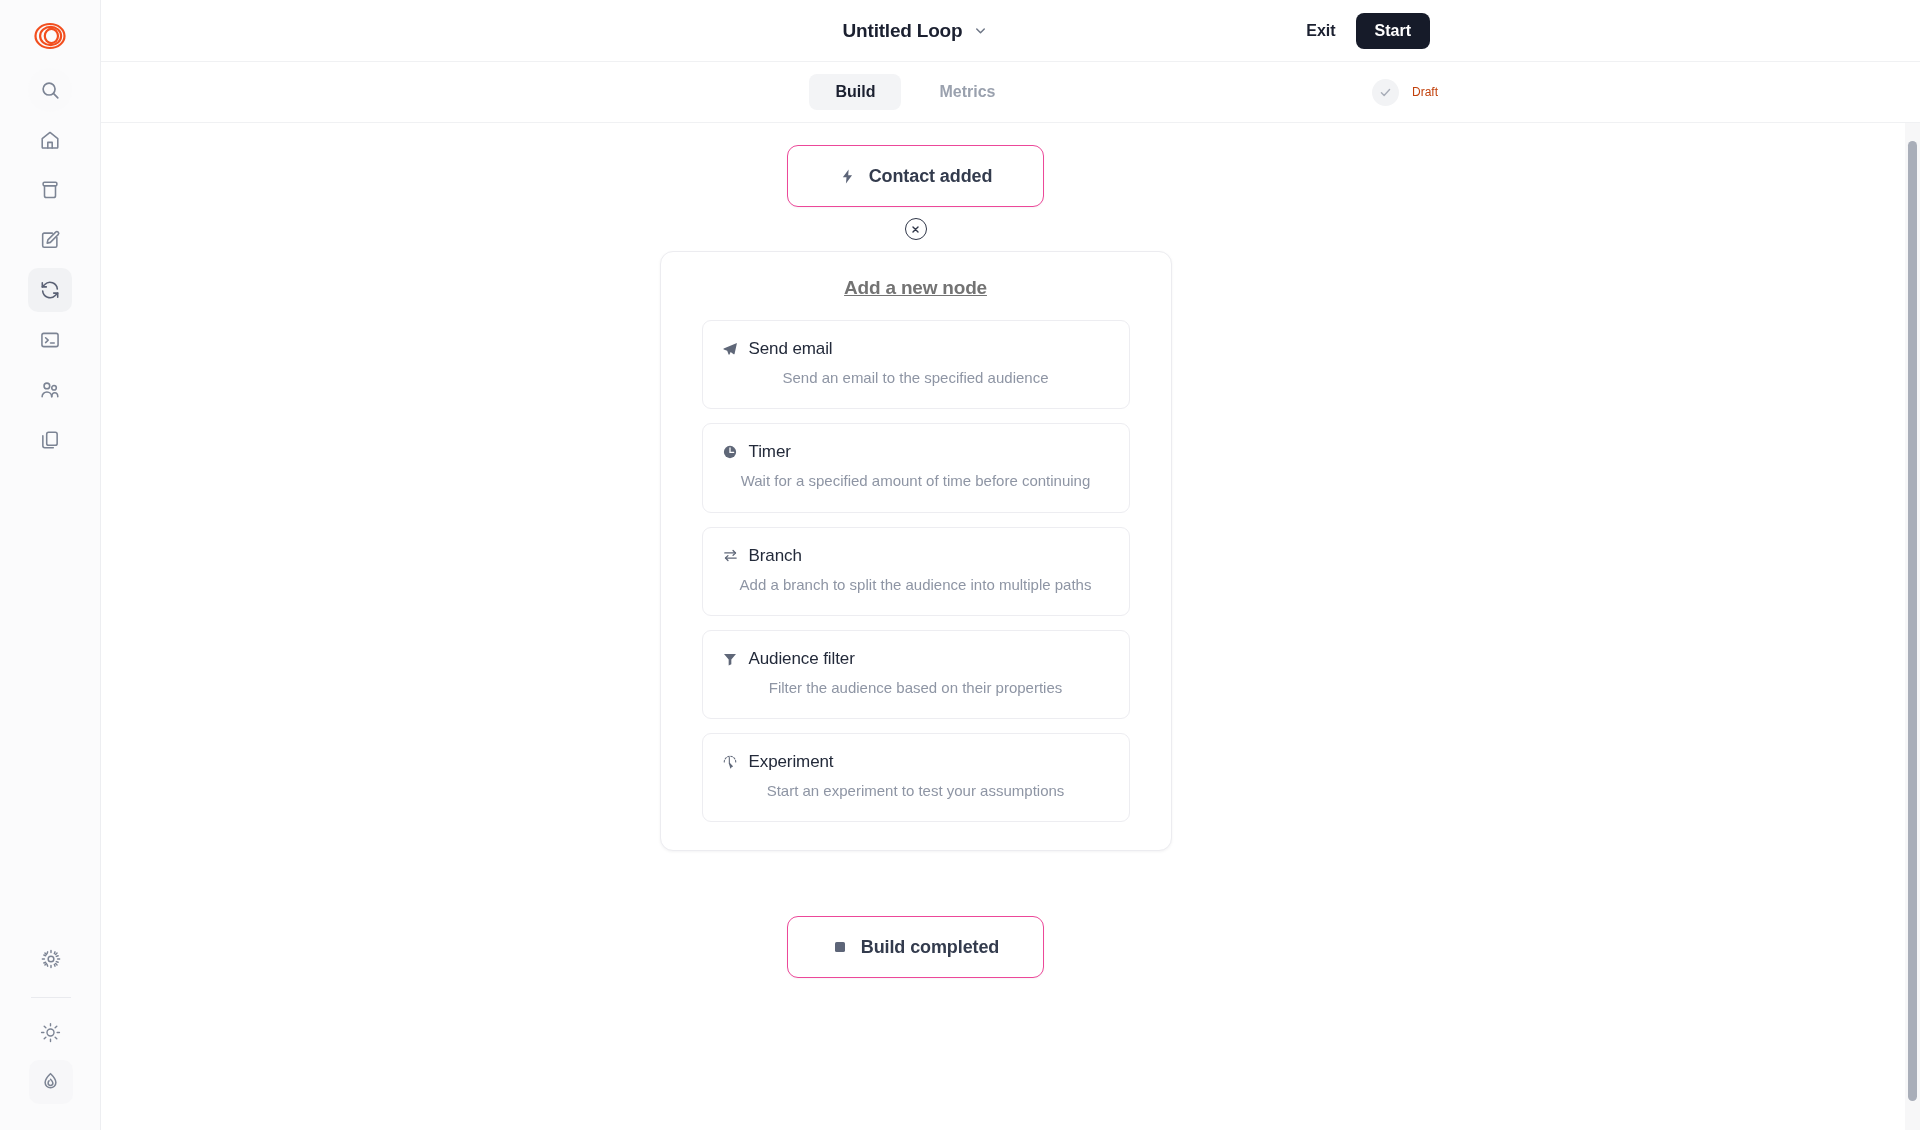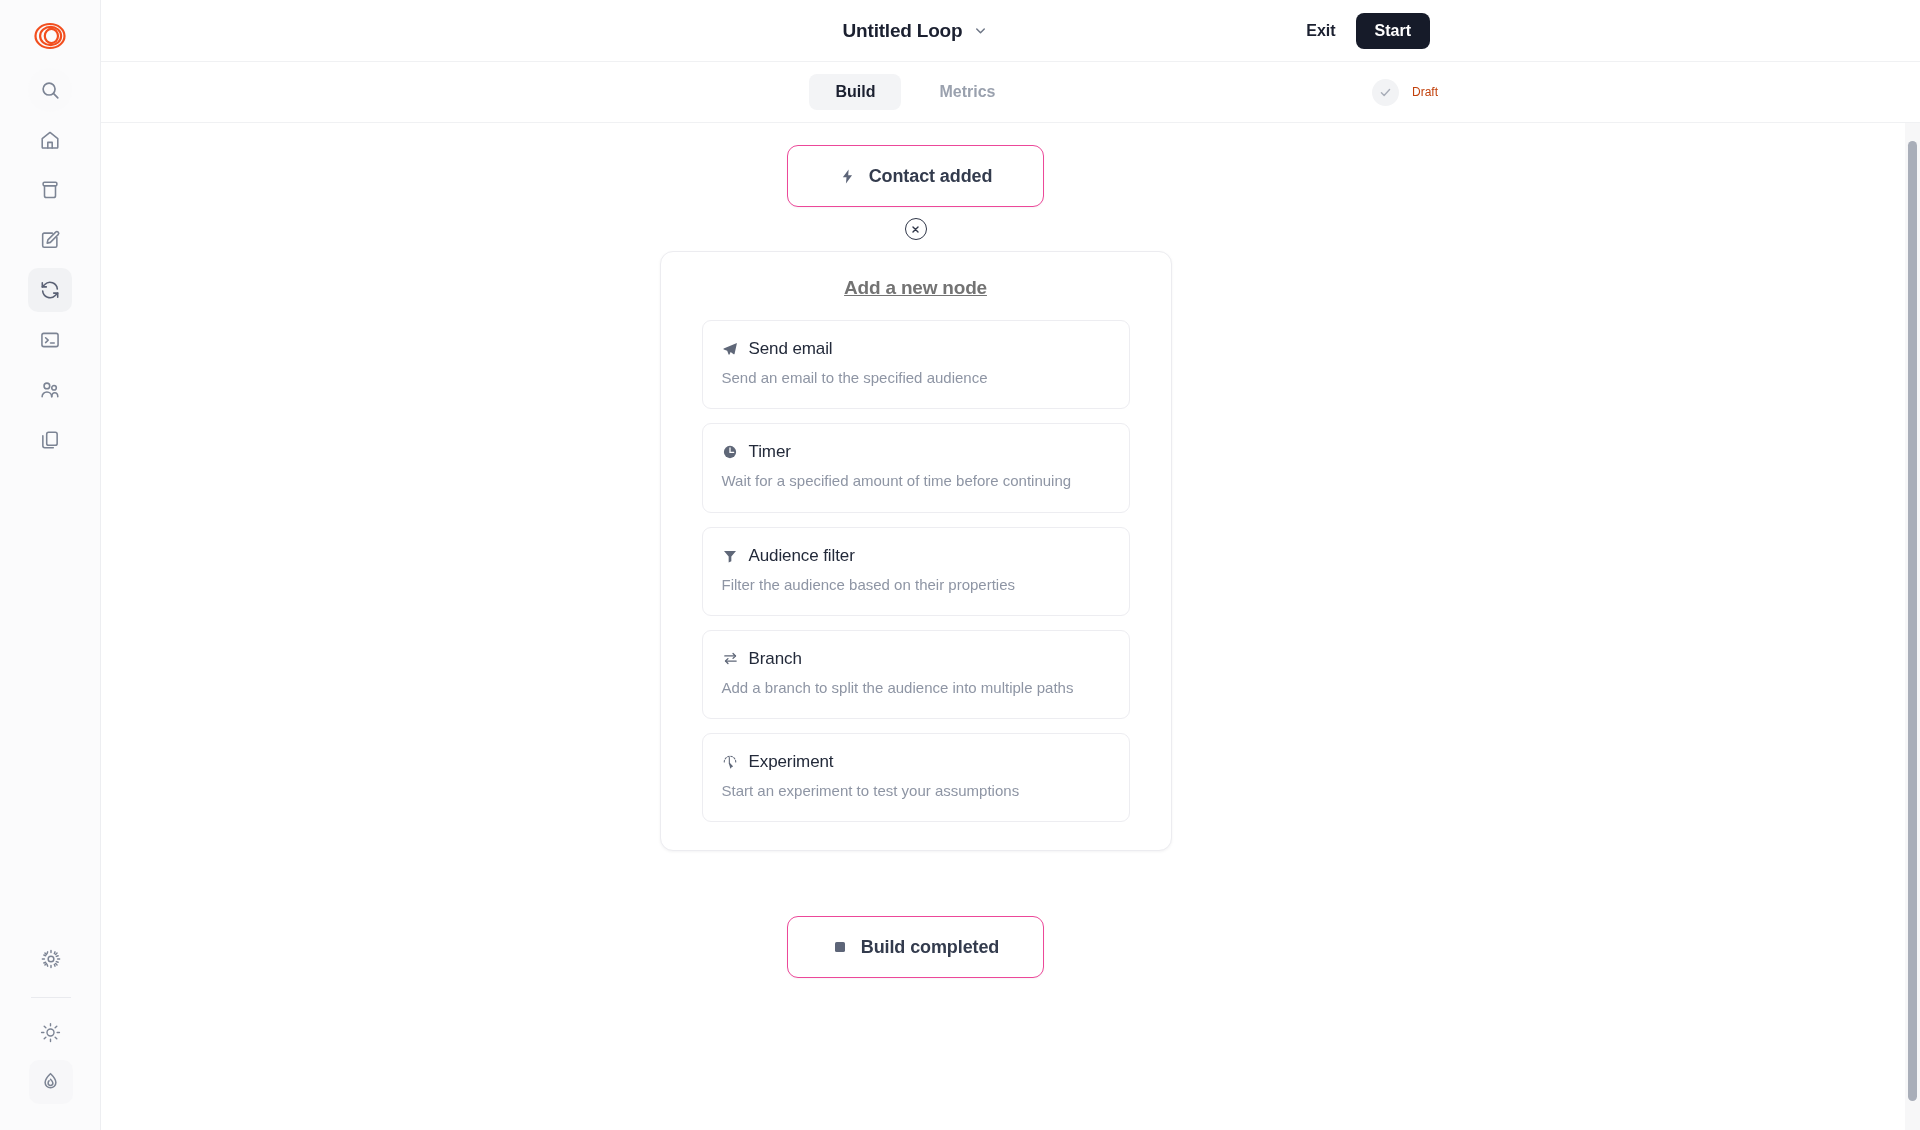--- a/index.html
+++ b/index.html
@@ -281,20 +281,21 @@
     letter-spacing: -0.2px;
     text-decoration: underline;
   }
   .option {
     border: 1px solid #ededf1;
     border-radius: 9px;
     padding: 18px 19px 20px 19px;
     margin-bottom: 14px;
     cursor: pointer;
     background: #fff;
+    text-align: center;
   }
   .option:last-child { margin-bottom: 0; }
   .opt-head {
     display: flex;
     align-items: center;
     gap: 10px;
     margin-bottom: 9px;
   }
   .opt-icon {
     color: #5f6778;
@@ -516,52 +517,52 @@
             <div class="opt-head">
               <span class="opt-icon">
                 <svg width="16" height="16" viewBox="0 0 24 24" fill="#5f6778">
                   <circle cx="12" cy="12" r="9.2"></circle>
                   <path d="M12 5.8v6.6h5.6" stroke="#fff" stroke-width="1.9" fill="none" stroke-linecap="round"></path>
                 </svg>
               </span>
               <span class="opt-title">Timer</span>
             </div>
             <div class="opt-desc">Wait for a specified amount of time before continuing</div>
-          </div>
-
-          <div class="option">
-            <div class="opt-head">
-              <span class="opt-icon">
-                <svg width="16" height="16" viewBox="0 0 24 24" fill="#5f6778">
-                  <path d="M3 4.4h18l-7 8.4v7.1l-4 1.7v-8.8z"></path>
-                </svg>
-              </span>
-              <span class="opt-title">Audience filter</span>
-            </div>
-            <div class="opt-desc">Filter the audience based on their properties</div>
           </div>
 
           <div class="option">
             <div class="opt-head">
               <span class="opt-icon">
                 <svg width="17" height="17" viewBox="0 0 24 24" fill="none" stroke="#5f6778" stroke-width="1.9" stroke-linecap="round" stroke-linejoin="round">
                   <path d="M4 8.4h15"></path>
                     <path d="M15.6 5l3.4 3.4-3.4 3.4"></path>
                   <path d="M20 15.6H5"></path>
                     <path d="M8.4 19 5 15.6 8.4 12.2"></path>
                 </svg>
               </span>
               <span class="opt-title">Branch</span>
             </div>
             <div class="opt-desc">Add a branch to split the audience into multiple paths</div>
           </div>
 
           <div class="option">
             <div class="opt-head">
               <span class="opt-icon">
+                <svg width="16" height="16" viewBox="0 0 24 24" fill="#5f6778">
+                  <path d="M3 4.4h18l-7 8.4v7.1l-4 1.7v-8.8z"></path>
+                </svg>
+              </span>
+              <span class="opt-title">Audience filter</span>
+            </div>
+            <div class="opt-desc">Filter the audience based on their properties</div>
+          </div>
+
+          <div class="option">
+            <div class="opt-head">
+              <span class="opt-icon">
                 <svg width="16" height="16" viewBox="0 0 24 24" fill="none" stroke="#5f6778" stroke-width="1.6" stroke-linecap="round" stroke-linejoin="round">
                   <path d="M3.4 12a8.6 8.6 0 0 1 17.2 0" stroke-dasharray="2.4 2.4"></path>
                   <path d="M11 5.4v8.4"></path>
                   <path d="M11 13.8l4.6 4.6-1.9.6-.6 1.9z" fill="#5f6778"></path>
                 </svg>
               </span>
               <span class="opt-title">Experiment</span>
             </div>
             <div class="opt-desc">Start an experiment to test your assumptions</div>
           </div>

